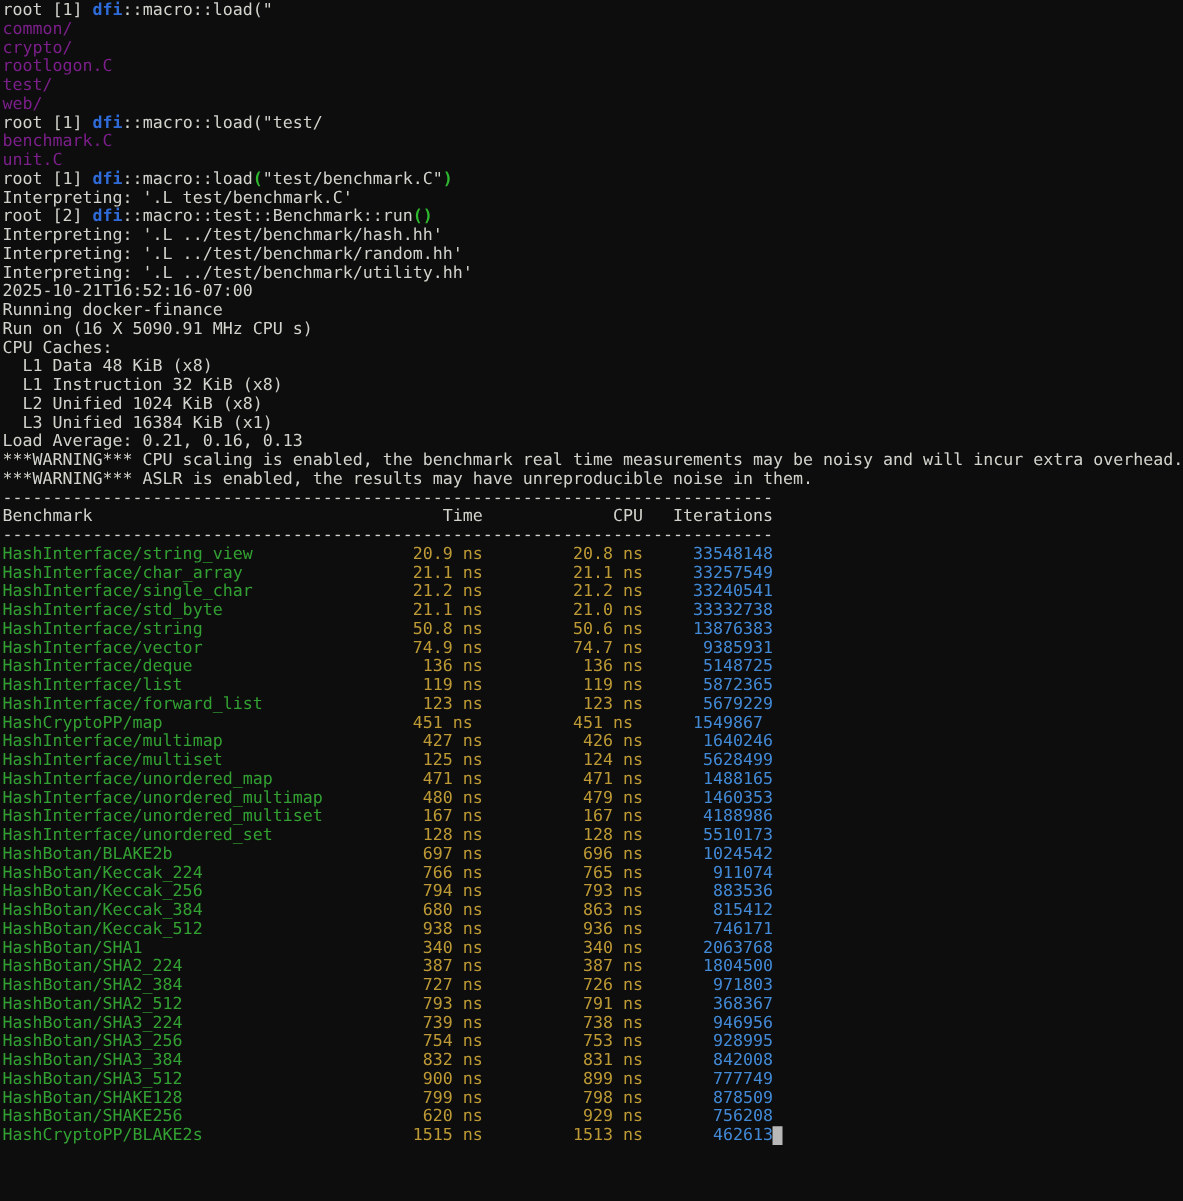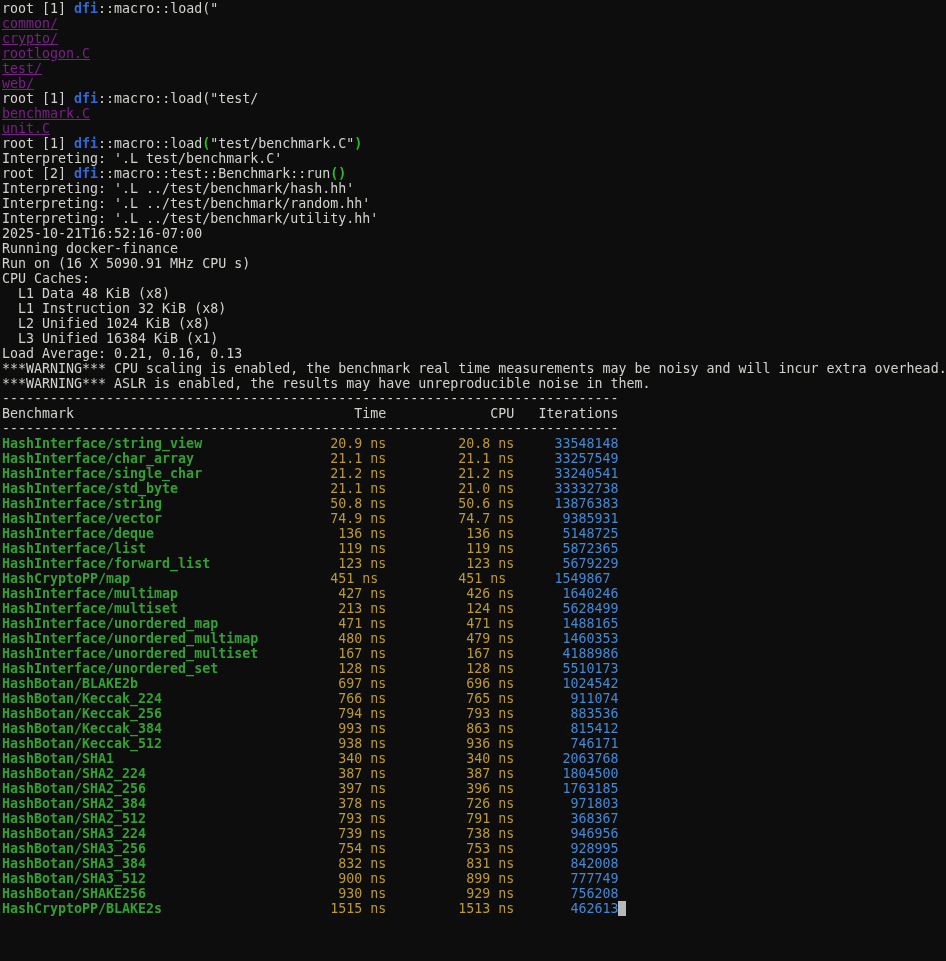--- a/index.html
+++ b/index.html
@@ -18,23 +18,23 @@
     font-size: 13.3px;
     line-height: 15px;
     cursor: text;
   }
   .line {
     height: 15px;
     white-space: pre;
   }
   .seg { display: inline; }
   .c-fg     { color: var(--fg); }
-  .c-magenta{ color: var(--magenta); text-decoration: underline; }
+  .c-magenta{ color: var(--magenta); }
   .c-blueb  { color: var(--blueb); font-weight: bold; }
-  .c-green  { color: var(--green); font-weight: bold; }
+  .c-green  { color: var(--green); }
   .c-greenb { color: var(--greenb); font-weight: bold; }
   .c-yellow { color: var(--yellow); }
   .c-blue   { color: var(--blue); }
   .cursor {
     background: var(--cursor);
     color: transparent;
   }
 </style>
 </head>
 <body>
@@ -73,34 +73,34 @@
     <div class="line"><span class="seg c-green">HashInterface/char_array          </span><span class="seg c-yellow">       21.1 ns</span><span class="seg c-yellow">         21.1 ns</span><span class="seg c-blue">     33257549</span></div>
     <div class="line"><span class="seg c-green">HashInterface/single_char         </span><span class="seg c-yellow">       21.2 ns</span><span class="seg c-yellow">         21.2 ns</span><span class="seg c-blue">     33240541</span></div>
     <div class="line"><span class="seg c-green">HashInterface/std_byte            </span><span class="seg c-yellow">       21.1 ns</span><span class="seg c-yellow">         21.0 ns</span><span class="seg c-blue">     33332738</span></div>
     <div class="line"><span class="seg c-green">HashInterface/string              </span><span class="seg c-yellow">       50.8 ns</span><span class="seg c-yellow">         50.6 ns</span><span class="seg c-blue">     13876383</span></div>
     <div class="line"><span class="seg c-green">HashInterface/vector              </span><span class="seg c-yellow">       74.9 ns</span><span class="seg c-yellow">         74.7 ns</span><span class="seg c-blue">      9385931</span></div>
     <div class="line"><span class="seg c-green">HashInterface/deque               </span><span class="seg c-yellow">        136 ns</span><span class="seg c-yellow">          136 ns</span><span class="seg c-blue">      5148725</span></div>
     <div class="line"><span class="seg c-green">HashInterface/list                </span><span class="seg c-yellow">        119 ns</span><span class="seg c-yellow">          119 ns</span><span class="seg c-blue">      5872365</span></div>
     <div class="line"><span class="seg c-green">HashInterface/forward_list        </span><span class="seg c-yellow">        123 ns</span><span class="seg c-yellow">          123 ns</span><span class="seg c-blue">      5679229</span></div>
     <div class="line"><span class="seg c-green">HashCryptoPP/map                 </span><span class="seg c-yellow">        451 ns</span><span class="seg c-yellow">          451 ns</span><span class="seg c-blue">      1549867</span></div>
     <div class="line"><span class="seg c-green">HashInterface/multimap            </span><span class="seg c-yellow">        427 ns</span><span class="seg c-yellow">          426 ns</span><span class="seg c-blue">      1640246</span></div>
-    <div class="line"><span class="seg c-green">HashInterface/multiset            </span><span class="seg c-yellow">        213 ns</span><span class="seg c-yellow">          124 ns</span><span class="seg c-blue">      5628499</span></div>
+    <div class="line"><span class="seg c-green">HashInterface/multiset            </span><span class="seg c-yellow">        125 ns</span><span class="seg c-yellow">          124 ns</span><span class="seg c-blue">      5628499</span></div>
     <div class="line"><span class="seg c-green">HashInterface/unordered_map       </span><span class="seg c-yellow">        471 ns</span><span class="seg c-yellow">          471 ns</span><span class="seg c-blue">      1488165</span></div>
     <div class="line"><span class="seg c-green">HashInterface/unordered_multimap  </span><span class="seg c-yellow">        480 ns</span><span class="seg c-yellow">          479 ns</span><span class="seg c-blue">      1460353</span></div>
     <div class="line"><span class="seg c-green">HashInterface/unordered_multiset  </span><span class="seg c-yellow">        167 ns</span><span class="seg c-yellow">          167 ns</span><span class="seg c-blue">      4188986</span></div>
     <div class="line"><span class="seg c-green">HashInterface/unordered_set       </span><span class="seg c-yellow">        128 ns</span><span class="seg c-yellow">          128 ns</span><span class="seg c-blue">      5510173</span></div>
     <div class="line"><span class="seg c-green">HashBotan/BLAKE2b                 </span><span class="seg c-yellow">        697 ns</span><span class="seg c-yellow">          696 ns</span><span class="seg c-blue">      1024542</span></div>
     <div class="line"><span class="seg c-green">HashBotan/Keccak_224              </span><span class="seg c-yellow">        766 ns</span><span class="seg c-yellow">          765 ns</span><span class="seg c-blue">       911074</span></div>
     <div class="line"><span class="seg c-green">HashBotan/Keccak_256              </span><span class="seg c-yellow">        794 ns</span><span class="seg c-yellow">          793 ns</span><span class="seg c-blue">       883536</span></div>
-    <div class="line"><span class="seg c-green">HashBotan/Keccak_384              </span><span class="seg c-yellow">        993 ns</span><span class="seg c-yellow">          863 ns</span><span class="seg c-blue">       815412</span></div>
+    <div class="line"><span class="seg c-green">HashBotan/Keccak_384              </span><span class="seg c-yellow">        680 ns</span><span class="seg c-yellow">          863 ns</span><span class="seg c-blue">       815412</span></div>
     <div class="line"><span class="seg c-green">HashBotan/Keccak_512              </span><span class="seg c-yellow">        938 ns</span><span class="seg c-yellow">          936 ns</span><span class="seg c-blue">       746171</span></div>
     <div class="line"><span class="seg c-green">HashBotan/SHA1                    </span><span class="seg c-yellow">        340 ns</span><span class="seg c-yellow">          340 ns</span><span class="seg c-blue">      2063768</span></div>
     <div class="line"><span class="seg c-green">HashBotan/SHA2_224                </span><span class="seg c-yellow">        387 ns</span><span class="seg c-yellow">          387 ns</span><span class="seg c-blue">      1804500</span></div>
-    <div class="line"><span class="seg c-green">HashBotan/SHA2_256                </span><span class="seg c-yellow">        397 ns</span><span class="seg c-yellow">          396 ns</span><span class="seg c-blue">      1763185</span></div>
-    <div class="line"><span class="seg c-green">HashBotan/SHA2_384                </span><span class="seg c-yellow">        378 ns</span><span class="seg c-yellow">          726 ns</span><span class="seg c-blue">       971803</span></div>
+    <div class="line"><span class="seg c-green">HashBotan/SHA2_384                </span><span class="seg c-yellow">        727 ns</span><span class="seg c-yellow">          726 ns</span><span class="seg c-blue">       971803</span></div>
     <div class="line"><span class="seg c-green">HashBotan/SHA2_512                </span><span class="seg c-yellow">        793 ns</span><span class="seg c-yellow">          791 ns</span><span class="seg c-blue">       368367</span></div>
     <div class="line"><span class="seg c-green">HashBotan/SHA3_224                </span><span class="seg c-yellow">        739 ns</span><span class="seg c-yellow">          738 ns</span><span class="seg c-blue">       946956</span></div>
     <div class="line"><span class="seg c-green">HashBotan/SHA3_256                </span><span class="seg c-yellow">        754 ns</span><span class="seg c-yellow">          753 ns</span><span class="seg c-blue">       928995</span></div>
     <div class="line"><span class="seg c-green">HashBotan/SHA3_384                </span><span class="seg c-yellow">        832 ns</span><span class="seg c-yellow">          831 ns</span><span class="seg c-blue">       842008</span></div>
     <div class="line"><span class="seg c-green">HashBotan/SHA3_512                </span><span class="seg c-yellow">        900 ns</span><span class="seg c-yellow">          899 ns</span><span class="seg c-blue">       777749</span></div>
-    <div class="line"><span class="seg c-green">HashBotan/SHAKE256                </span><span class="seg c-yellow">        930 ns</span><span class="seg c-yellow">          929 ns</span><span class="seg c-blue">       756208</span></div>
+    <div class="line"><span class="seg c-green">HashBotan/SHAKE128                </span><span class="seg c-yellow">        799 ns</span><span class="seg c-yellow">          798 ns</span><span class="seg c-blue">       878509</span></div>
+    <div class="line"><span class="seg c-green">HashBotan/SHAKE256                </span><span class="seg c-yellow">        620 ns</span><span class="seg c-yellow">          929 ns</span><span class="seg c-blue">       756208</span></div>
     <div class="line"><span class="seg c-green">HashCryptoPP/BLAKE2s              </span><span class="seg c-yellow">       1515 ns</span><span class="seg c-yellow">         1513 ns</span><span class="seg c-blue">       462613</span><span class="seg cursor"> </span></div>
   </div>
 
 </body></html>

